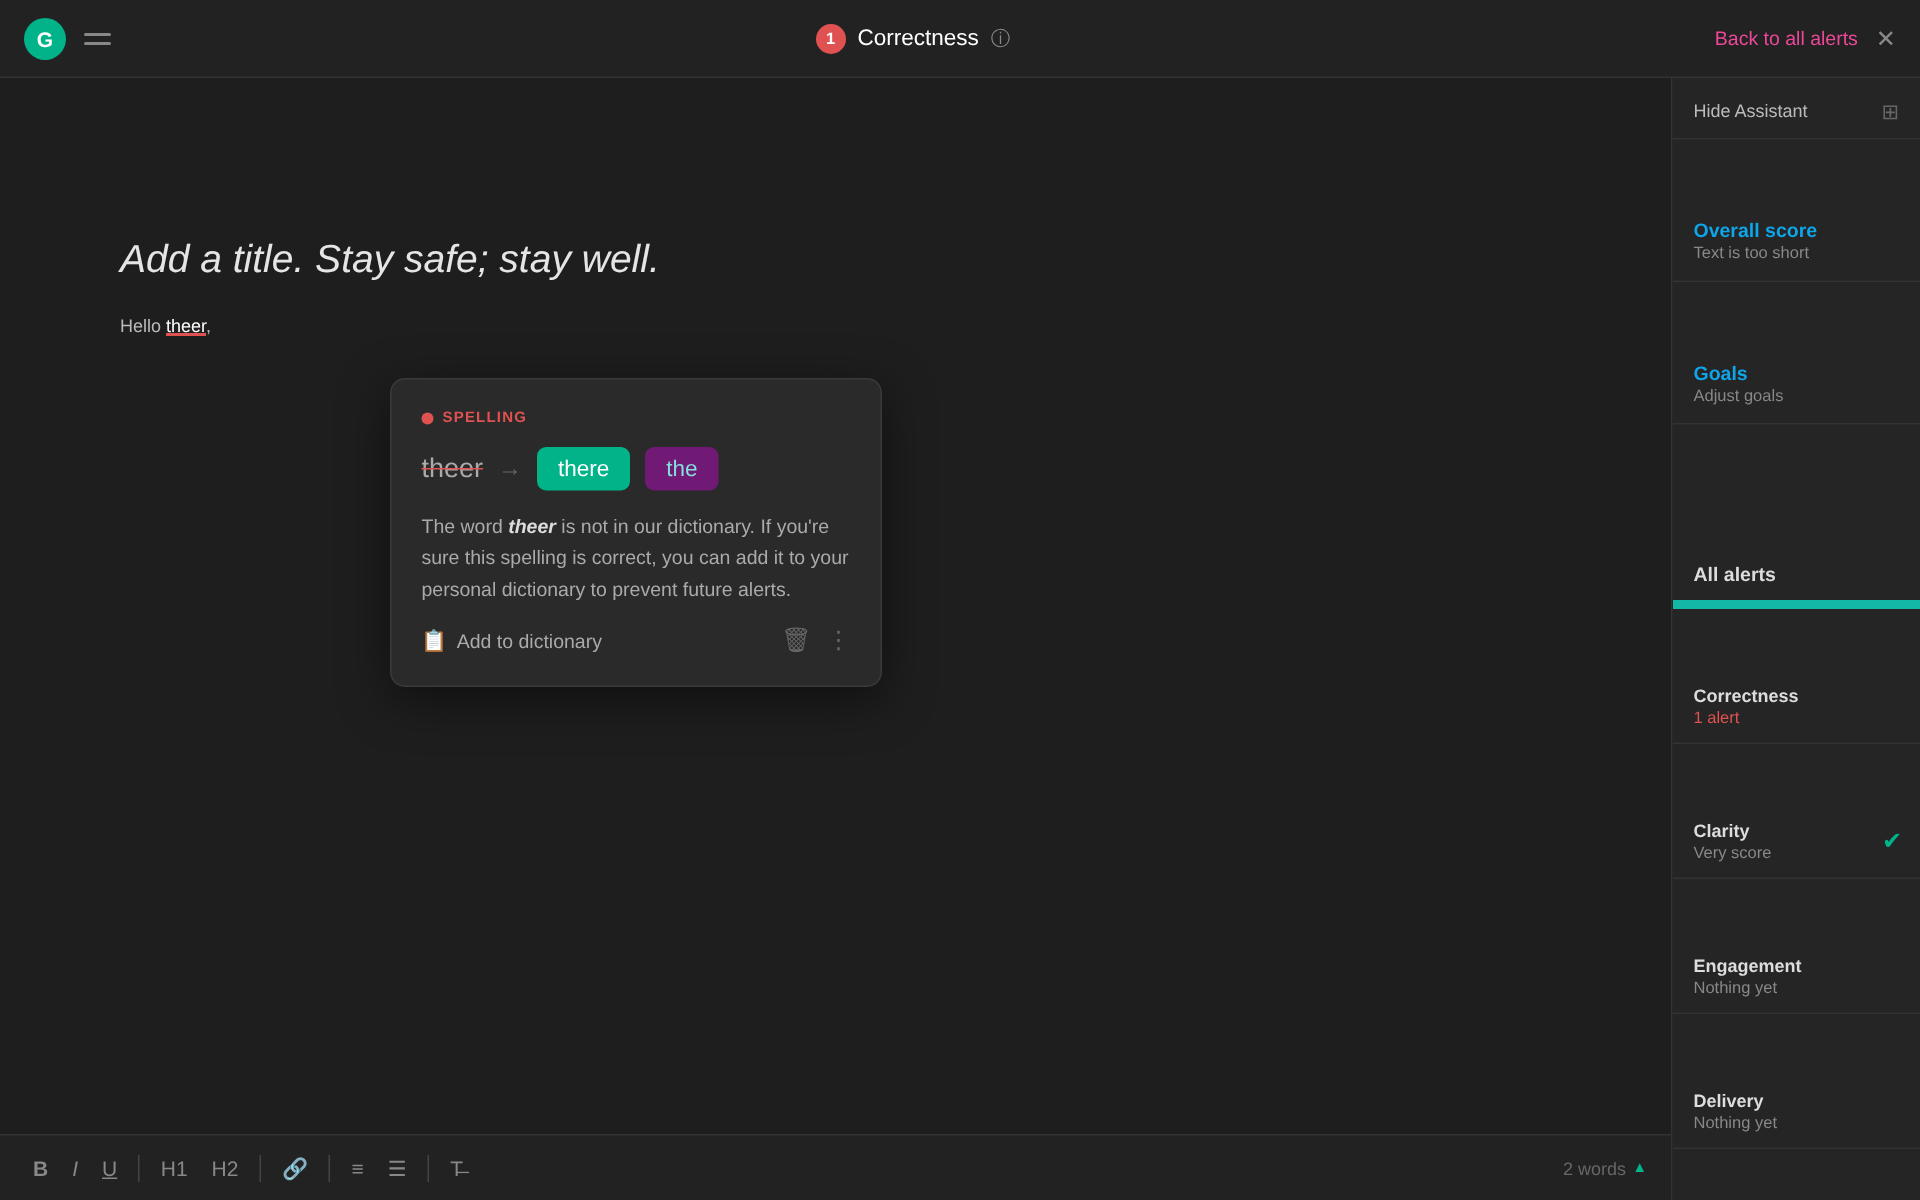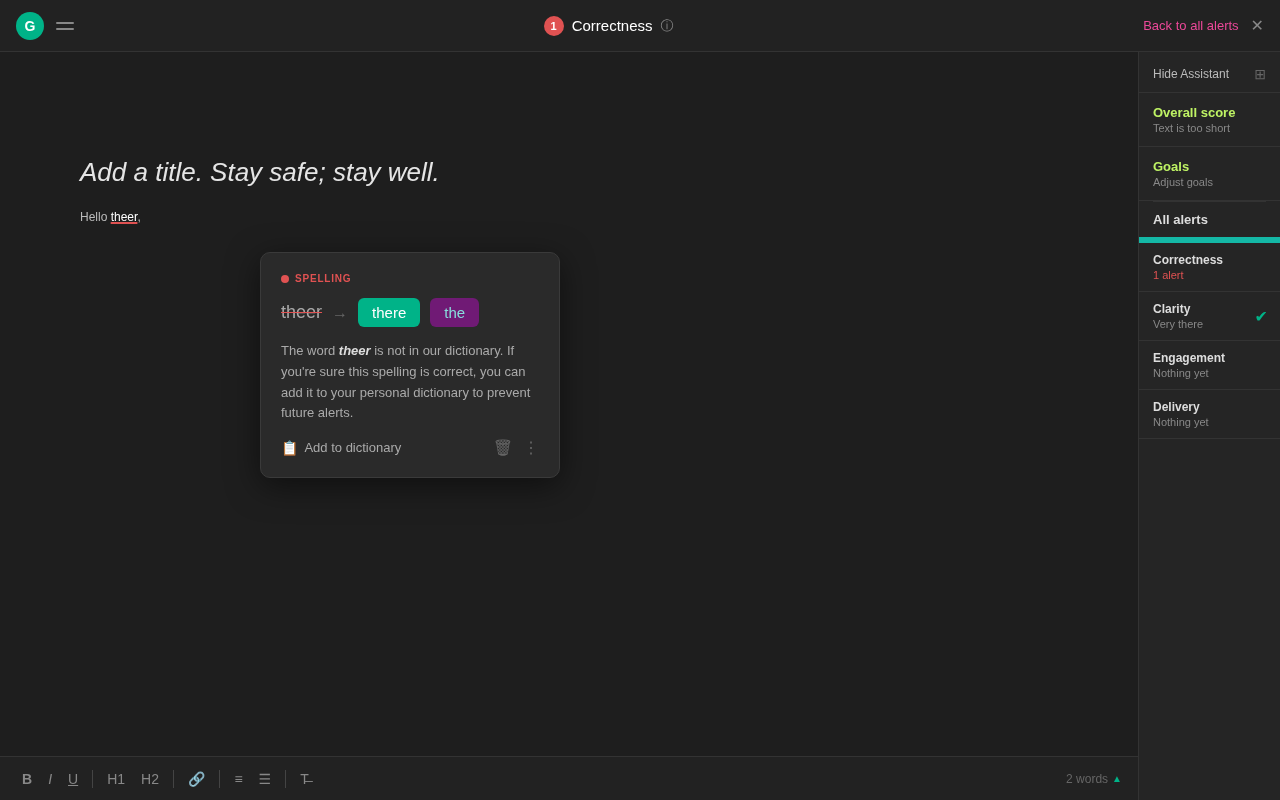--- a/index.html
+++ b/index.html
@@ -140,21 +140,21 @@
 
     
     .spelling-popup {
       position: absolute;
       top: 200px;
       left: 260px;
       background: #2a2a2a;
       border: 1px solid #3a3a3a;
       border-radius: 10px;
       padding: 20px;
-      width: 300px;
+      width: 328px;
       box-shadow: 0 8px 32px rgba(0,0,0,0.5);
     }
     .spelling-label {
       display: flex;
       align-items: center;
       gap: 6px;
       font-size: 10px;
       font-weight: 600;
       letter-spacing: 0.08em;
       color: #e05252;
@@ -278,26 +278,27 @@
       align-items: center;
       gap: 4px;
     }
     .word-count-arrow {
       color: #00b388;
       font-size: 10px;
     }
 
     
     .right-sidebar {
-      width: 142px;
+      width: 166px;
       background: #252525;
       border-left: 1px solid #333;
       display: flex;
       flex-direction: column;
       overflow-y: auto;
+      gap: 41px;
     }
 
     .sidebar-top {
       padding: 14px 14px 10px;
       border-bottom: 1px solid #333;
       display: flex;
       align-items: center;
       justify-content: space-between;
     }
     .hide-assistant-label {
@@ -313,21 +314,21 @@
       color: #666;
       font-size: 14px;
       cursor: pointer;
     }
 
     .sidebar-section {
       padding: 12px 14px;
       border-bottom: 1px solid #333;
     }
     .sidebar-section-title {
-      color: #bef264;
+      color: #0ea5e9;
       font-size: 13px;
       font-weight: 600;
       margin-bottom: 2px;
     }
     .sidebar-section-sub {
       color: #888;
       font-size: 11px;
     }
 
     .sidebar-divider {
@@ -496,21 +497,21 @@
       <div class="sidebar-all-alerts-title">All alerts</div>
     </div>
 
     <div class="sidebar-item-row">
       <div class="sidebar-item-title">Correctness</div>
       <div class="sidebar-item-value alert" style="color:#e05252;font-size:11px;">1 alert</div>
     </div>
 
     <div class="sidebar-item-row">
       <div class="sidebar-item-title">Clarity</div>
-      <div class="sidebar-item-value">Very there</div>
+      <div class="sidebar-item-value">Very score</div>
       <span class="sidebar-check">✔</span>
     </div>
 
     <div class="sidebar-item-row">
       <div class="sidebar-item-title">Engagement</div>
       <div class="sidebar-item-value">Nothing yet</div>
     </div>
 
     <div class="sidebar-item-row">
       <div class="sidebar-item-title">Delivery</div>

